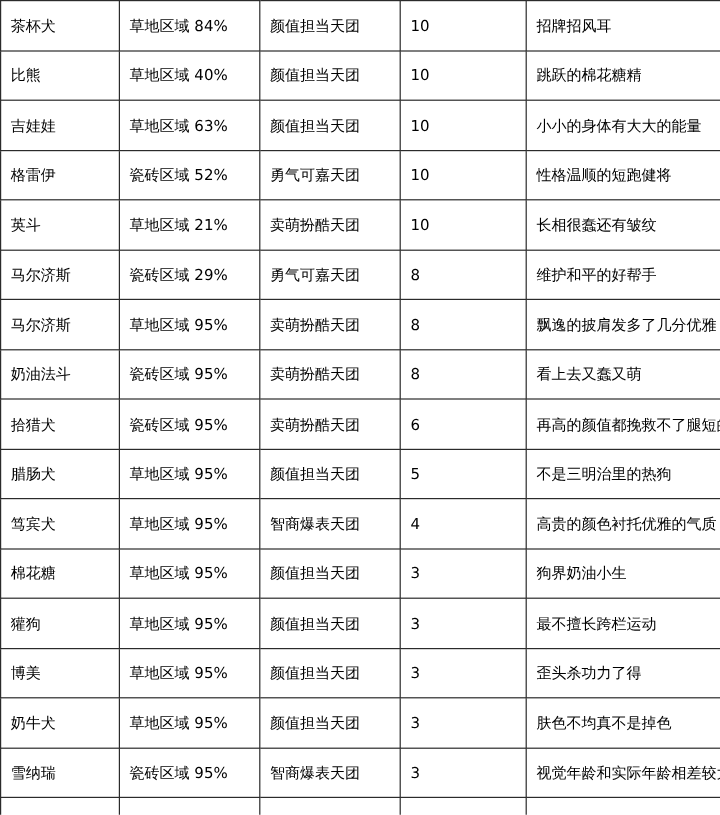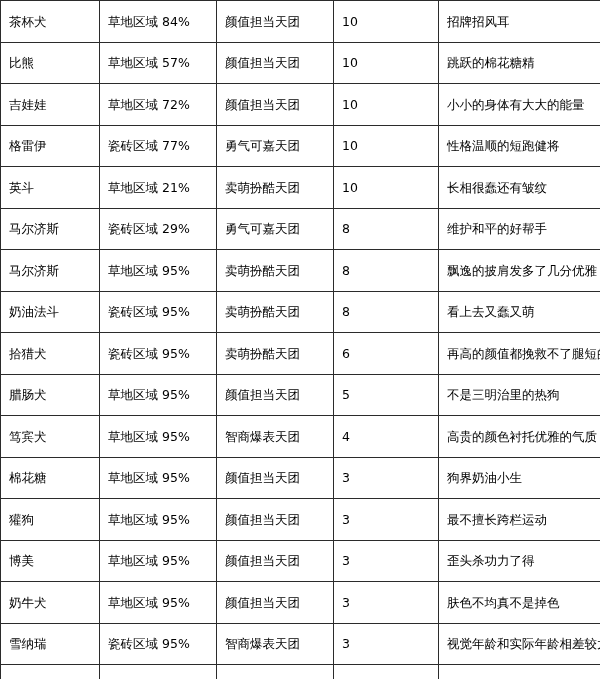--- a/index.html
+++ b/index.html
@@ -41,35 +41,35 @@
   <tbody>
       <tr>
         <td class="col-name">茶杯犬</td>
         <td class="col-area">草地区域 84%</td>
         <td class="col-group">颜值担当天团</td>
         <td class="col-score">10</td>
         <td class="col-desc">招牌招风耳</td>
       </tr>
       <tr>
         <td class="col-name">比熊</td>
-        <td class="col-area">草地区域 57%</td>
+        <td class="col-area">草地区域 40%</td>
         <td class="col-group">颜值担当天团</td>
         <td class="col-score">10</td>
         <td class="col-desc">跳跃的棉花糖精</td>
       </tr>
       <tr>
         <td class="col-name">吉娃娃</td>
-        <td class="col-area">草地区域 72%</td>
+        <td class="col-area">草地区域 63%</td>
         <td class="col-group">颜值担当天团</td>
         <td class="col-score">10</td>
         <td class="col-desc">小小的身体有大大的能量</td>
       </tr>
       <tr>
         <td class="col-name">格雷伊</td>
-        <td class="col-area">瓷砖区域 77%</td>
+        <td class="col-area">瓷砖区域 52%</td>
         <td class="col-group">勇气可嘉天团</td>
         <td class="col-score">10</td>
         <td class="col-desc">性格温顺的短跑健将</td>
       </tr>
       <tr>
         <td class="col-name">英斗</td>
         <td class="col-area">草地区域 21%</td>
         <td class="col-group">卖萌扮酷天团</td>
         <td class="col-score">10</td>
         <td class="col-desc">长相很蠢还有皱纹</td>

